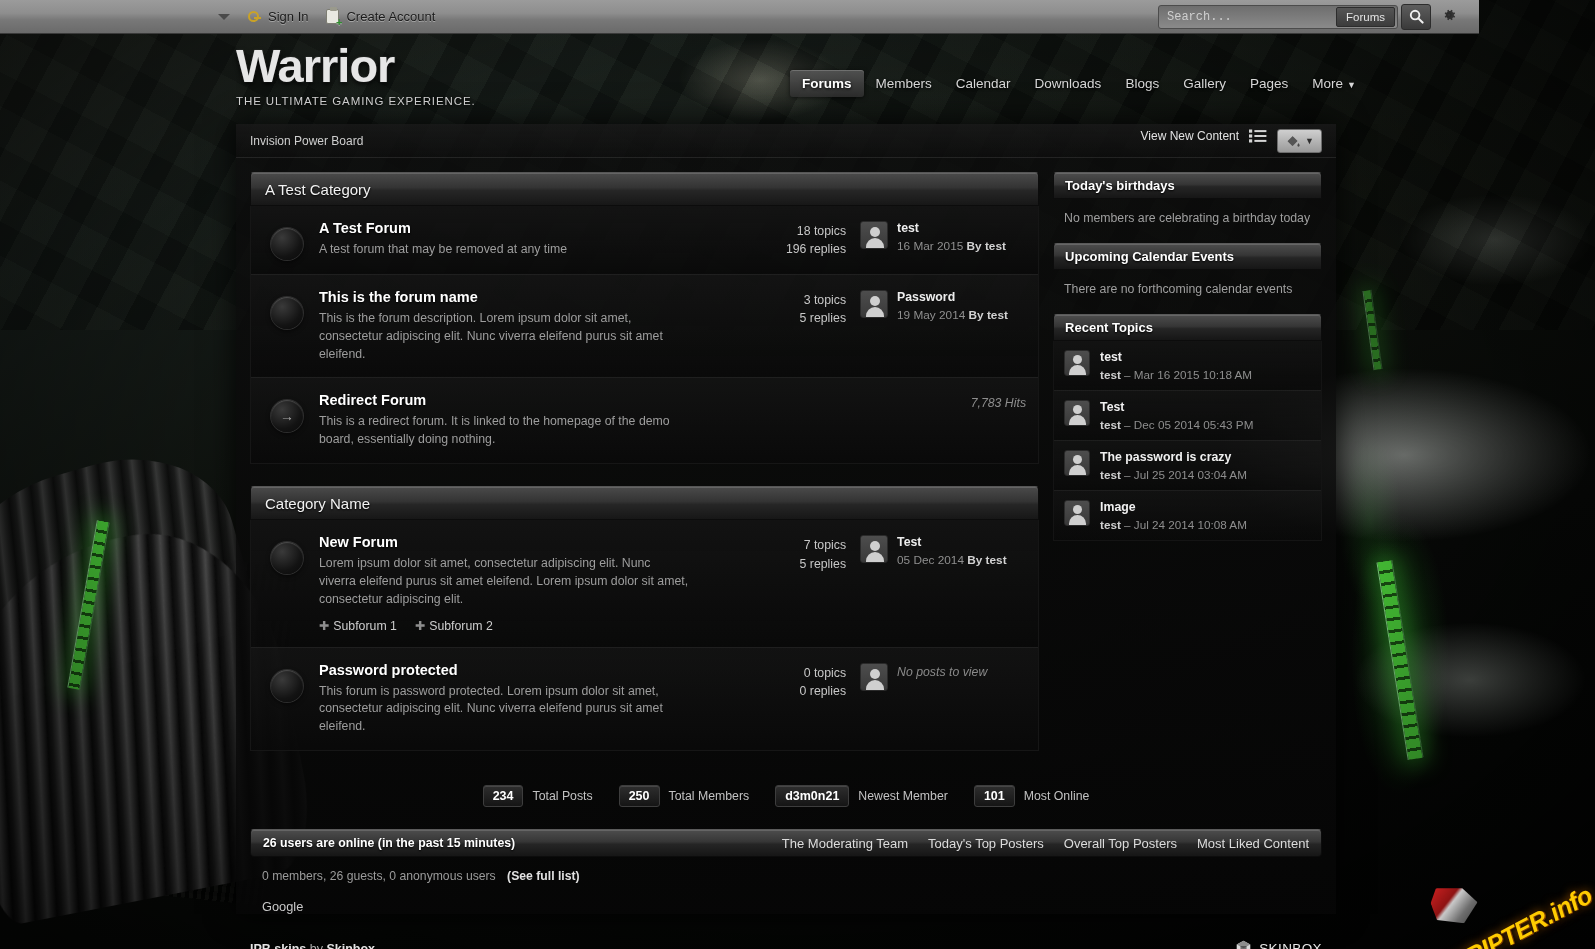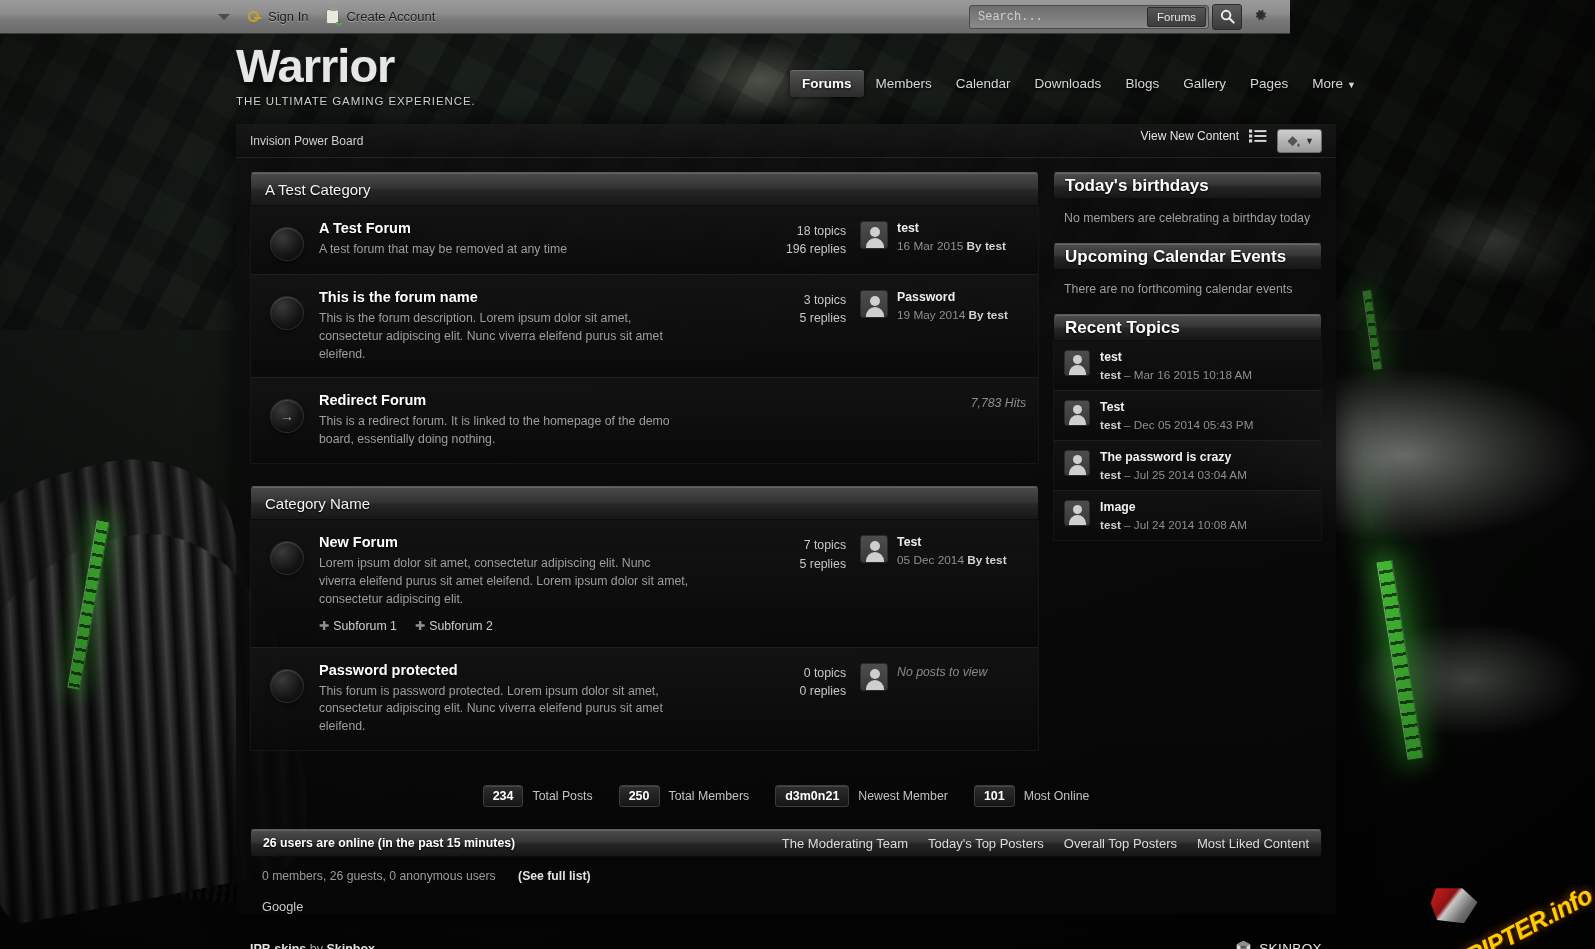--- a/index.html
+++ b/index.html
@@ -67,21 +67,21 @@
     position: absolute; left: 0; top: 0; width: 1595px; height: 330px;
     background:
       repeating-linear-gradient(118deg, rgba(0,0,0,.28) 0 22px, rgba(72,80,66,.10) 22px 52px),
       repeating-linear-gradient(28deg, rgba(0,0,0,.22) 0 30px, rgba(60,68,56,.07) 30px 66px);
     opacity: .75;
   }
   #vig { position:absolute; inset:0; background: radial-gradient(ellipse 1100px 700px at 50% 45%, rgba(0,0,0,0) 35%, rgba(0,0,0,.72) 100%); }
 
   
   #userbar {
-    position: absolute; left:0; top:0; width:1290px; height:34px;
+    position: absolute; left:0; top:0; width:1479px; height:34px;
     background: linear-gradient(to bottom, #9b9b9b 0%, #8e8e8e 40%, #787878 60%, #6a6a6a 100%);
     border-bottom: 1px solid #3a3a3a;
     display:flex; align-items:center;
     font-size: 12.5px;
   }
   #userbar .caret {
     width:0;height:0;border-left:6px solid transparent;border-right:6px solid transparent;
     border-top:6px solid #4a4a4a; margin-left:218px;
   }
   .ublink { display:flex; align-items:center; gap:7px; color:#1b1b1b; margin-left:18px; text-shadow: 0 1px 0 rgba(255,255,255,.35); cursor:pointer; }
@@ -235,21 +235,21 @@
     color:#fff; font-weight:bold; font-size:12.5px; padding:3px 9px;
     box-shadow: inset 0 1px 0 rgba(255,255,255,.12);
   }
   .bs .lbl { color:#c2c2c2; font-size:12.3px; }
 
   
   .sbhead {
     height:27px; display:flex; align-items:center; padding:4px 11px;
     background: linear-gradient(to bottom, #4d4d4d 0%, #363636 45%, #252525 55%, #161616 100%);
     border:1px solid #0c0c0c; border-top-color:#5a5a5a; border-radius:4px 4px 0 0;
-    color:#fff; font-size:17px; font-weight:bold; text-shadow:0 1px 2px #000;
+    color:#fff; font-size:13px; font-weight:bold; text-shadow:0 1px 2px #000;
     box-shadow: inset 0 1px 0 rgba(255,255,255,.15);
   }
   .sbbody { padding:12px 11px 18px; color:#9f9f9f; font-size:12.3px; }
   .rtlist { border:1px solid #141414; border-top:none; }
   .rt {
     display:flex; gap:10px; align-items:flex-start;
     padding:9px 10px; border-bottom:1px solid rgba(255,255,255,.05);
     background: linear-gradient(to bottom, rgba(25,25,25,.5), rgba(10,10,10,.3));
   }
   .rt:last-child { border-bottom:none; }
@@ -264,21 +264,21 @@
   #onlinebar {
     margin:6px 14px 0; height:28px; display:flex; align-items:center; padding:0 12px;
     background: linear-gradient(to bottom, #4d4d4d 0%, #363636 45%, #252525 55%, #161616 100%);
     border:1px solid #0c0c0c; border-top-color:#5a5a5a; border-radius:4px;
     box-shadow: inset 0 1px 0 rgba(255,255,255,.14);
   }
   #onlinebar .ttl { color:#fff; font-size:12.3px; font-weight:bold; text-shadow:0 1px 2px #000; }
   #onlinebar .links { margin-left:auto; display:flex; gap:20px; }
   #onlinebar .links span { color:#dcdcdc; font-size:13px; cursor:pointer; }
   #onlinesub { padding:12px 26px 0; color:#9b9b9b; font-size:12.2px; }
-  #onlinesub .full { color:#e2e2e2; font-weight:bold; margin-left:19px; cursor:pointer; }
+  #onlinesub .full { color:#e2e2e2; font-weight:bold; margin-left:8px; cursor:pointer; }
   #googletxt { padding:16px 26px 0; color:#c9c9c9; font-size:12.8px; }
 
   
   #skinrow { display:flex; align-items:center; padding:26px 14px 14px; border-bottom:1px solid rgba(255,255,255,.08); }
   #skinrow .by { color:#e4e4e4; font-size:12.5px; }
   #skinrow .by b { font-weight:bold; }
   #skinrow .by i { font-style:normal; color:#b0b0b0; }
   #skinbox-logo { margin-left:auto; display:flex; align-items:center; gap:7px; color:#e8e8e8; font-size:13.5px; letter-spacing:.4px;}
   #cube { width:17px;height:17px; }
 

